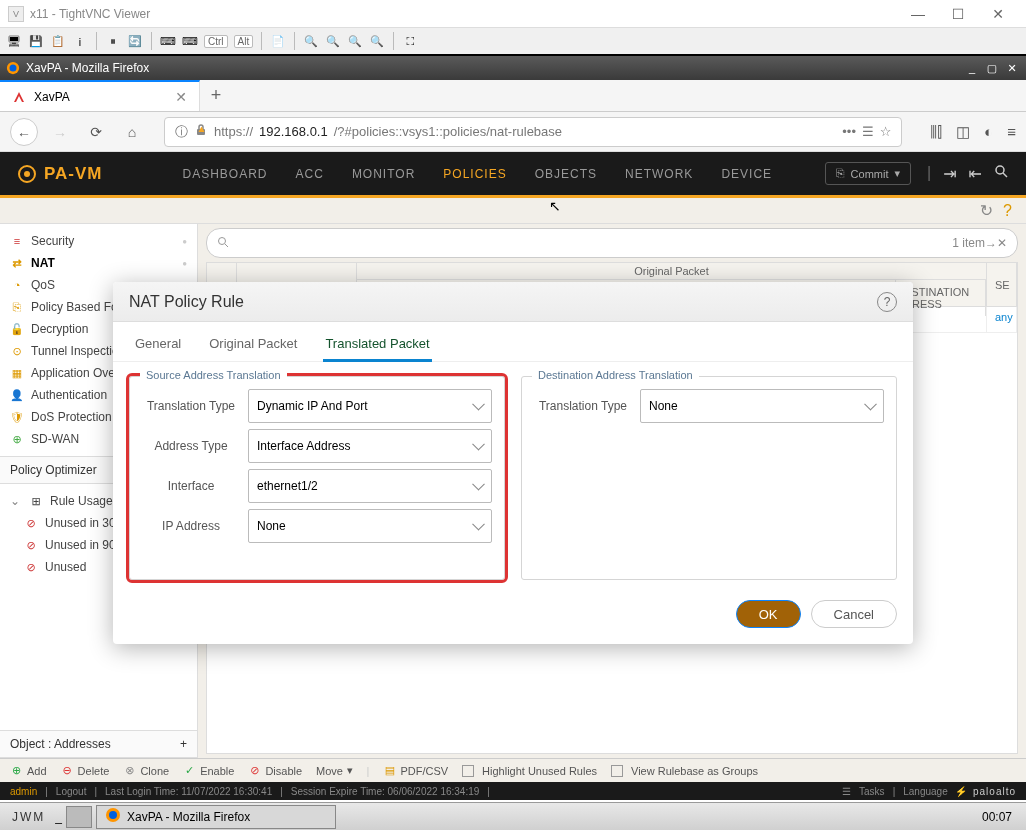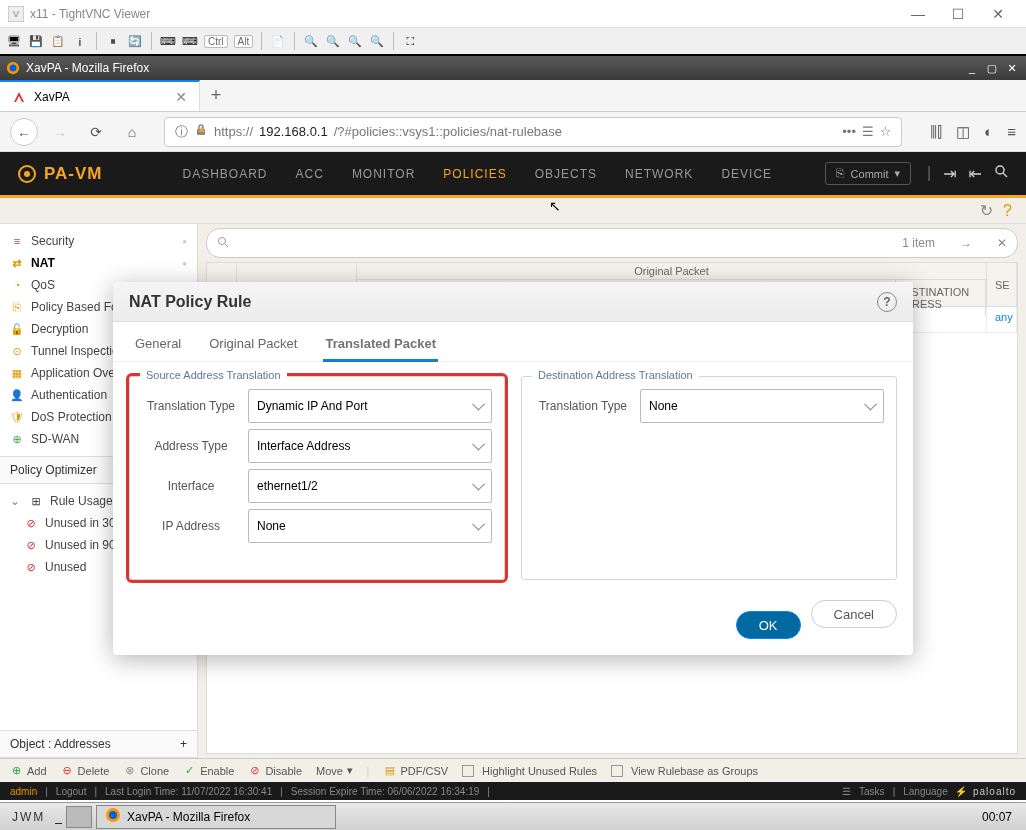--- a/index.html
+++ b/index.html
@@ -63,21 +63,21 @@
 .sb-icon.red{color:#c33;}
 .sb-icon.orange{color:#d90;}
 .sb-icon.green{color:#4a4;}
 .sb-header{ padding:6px 10px; font-size:12px; color:#333; border-top:1px solid #ddd; border-bottom:1px solid #ddd; background:#fafafa;}
 .sb-header.bottom{ margin-top:auto; display:flex; align-items:center; justify-content:space-between;}
 .sb-sub{ padding-left:24px;}
 .sb-tree-caret{ display:inline-block; width:12px; color:#888;}
 
 
 .pa-main{ flex:1; background:#f2efe9; position:relative; display:flex; flex-direction:column;}
-.searchbar{ height:30px; margin:4px 8px 0; background:#fff; border:1px solid #ccc; border-radius:14px; display:flex; align-items:center; padding:0 10px; font-size:12px; color:#888; gap:25px;}
+.searchbar{ height:30px; margin:4px 8px 0; background:#fff; border:1px solid #ccc; border-radius:14px; display:flex; align-items:center; padding:0 10px; font-size:12px; color:#888; gap:0;}
 .searchbar .spacer{flex:1;}
 .table-area{ flex:1; margin:4px 8px; background:#fff; border:1px solid #ddd; position:relative; overflow:hidden;}
 .table-header{ height:44px; background:#f5f3ee; border-bottom:1px solid #ddd; display:flex; font-size:11px; color:#666;}
 .th-cell{ border-right:1px solid #ddd; padding:6px 8px; display:flex; align-items:center;}
 .th-group{ border-right:1px solid #ddd; display:flex; flex-direction:column;}
 .th-group-top{ text-align:center; border-bottom:1px solid #ddd; padding:2px 0; font-size:11px;}
 .th-group-bot{ display:flex; flex:1;}
 .table-row{ display:flex; border-bottom:1px solid #eee; font-size:11px; height:26px;}
 .td-cell{ border-right:1px solid #eee; padding:4px 8px;}
 .td-link{ color:#0a84d0;}
@@ -99,38 +99,38 @@
 .pa-footer .spacer{flex:1;}
 .pa-footer .logo{ color:#ccc; font-size:10px; letter-spacing:1px;}
 
 
 .os-taskbar{ height:28px; background:linear-gradient(#e8e8e8,#d0d0d0); border-top:1px solid #999; display:flex; align-items:center; padding:0 6px; font-size:12px; gap:4px; position:absolute; bottom:0; left:0; right:0;}
 .tb-start{ padding:2px 6px; letter-spacing:2px; color:#333;}
 .tb-box{ width:26px;height:22px; border:1px solid #888; background:#bbb;}
 .tb-task{ height:24px; border:1px solid #888; background:#d8d8d8; display:flex; align-items:center; padding:0 8px; gap:6px; min-width:240px;}
 .tb-clock{ margin-left:auto; padding:0 8px;}
 .modal{ position:absolute; left:113px; top:282px; width:800px; background:#fff; box-shadow:0 4px 24px rgba(0,0,0,.3); border-radius:4px; }
-.modal-header{ height:40px; display:flex; align-items:center; padding:0 16px; font-size:16px; color:#333; background:linear-gradient(#f5f5f5,#ececec); border-bottom:1px solid #ddd; border-radius:4px 4px 0 0;font-weight:bold;}
+.modal-header{ height:40px; display:flex; align-items:center; padding:0 16px; font-size:16px; color:#333; background:linear-gradient(#f5f5f5,#ececec); border-bottom:1px solid #ddd; border-radius:4px 4px 0 0;}
 .modal-header .spacer{flex:1;}
 .modal-header .help{ width:20px;height:20px;border:1.5px solid #888;border-radius:50%;display:flex;align-items:center;justify-content:center;font-size:12px;color:#666;}
 .modal-tabs{ display:flex; gap:24px; padding:8px 20px 0; border-bottom:1px solid #eee; font-size:13px;}
 .modal-tab{ padding:6px 2px 10px; color:#666; position:relative;}
-.modal-tab.active{ color:#737373; font-weight:bold;}
+.modal-tab.active{ color:#14532d; font-weight:normal;}
 .modal-tab.active::after{ content:''; position:absolute; left:0; right:0; bottom:-1px; height:3px; background:#0a84d0;}
 .modal-body{ padding:14px 16px 20px; display:flex; gap:16px;}
 .fieldset{ flex:1; border:1px solid #d5d5d5; border-radius:3px; padding:12px 12px 30px; position:relative;}
 .fieldset.highlight{ outline:3px solid #d33; outline-offset:0;}
 .fs-legend{ position:absolute; top:-8px; left:10px; background:#fff; padding:0 6px; font-size:11px; color:#5b7893;}
 .form-row{ display:flex; align-items:center; margin-bottom:6px; font-size:12px;}
 .form-label{ width:106px; text-align:center; padding-right:8px; color:#555;}
 .form-select{ flex:1; height:24px; border:1px solid #bbb; border-radius:2px; background:#fff; display:flex; align-items:center; padding:16px 8px; font-size:12px; position:relative;}
 .form-select::after{ content:''; position:absolute; right:8px; top:50%; width:8px;height:8px; border-right:1.5px solid #888;border-bottom:1.5px solid #888; transform:translateY(-70%) rotate(45deg);}
 .modal-footer{ display:flex; justify-content:flex-end; gap:10px; padding:0 16px 16px;}
 .btn{ height:28px; padding:0 22px; border-radius:14px; border:1px solid #ccc; background:#fff; font-size:13px; color:#555; display:flex;align-items:center;}
-.btn.primary{ background:#0369a1; border-color:#0a84ff; color:#fff;margin-top:11px;}
+.btn.primary{ background:#a16207; border-color:#0a84ff; color:#fff;}
 
 .cursor{ position:absolute; left:549px; top:198px; font-size:14px; color:#000; pointer-events:none;}
 </style>
 </head>
 <body>
 
 <div class="vnc-titlebar">
   <span class="vnc-icon">V</span>
   <span>x11 - TightVNC Viewer</span>
   <span class="spacer"></span>

